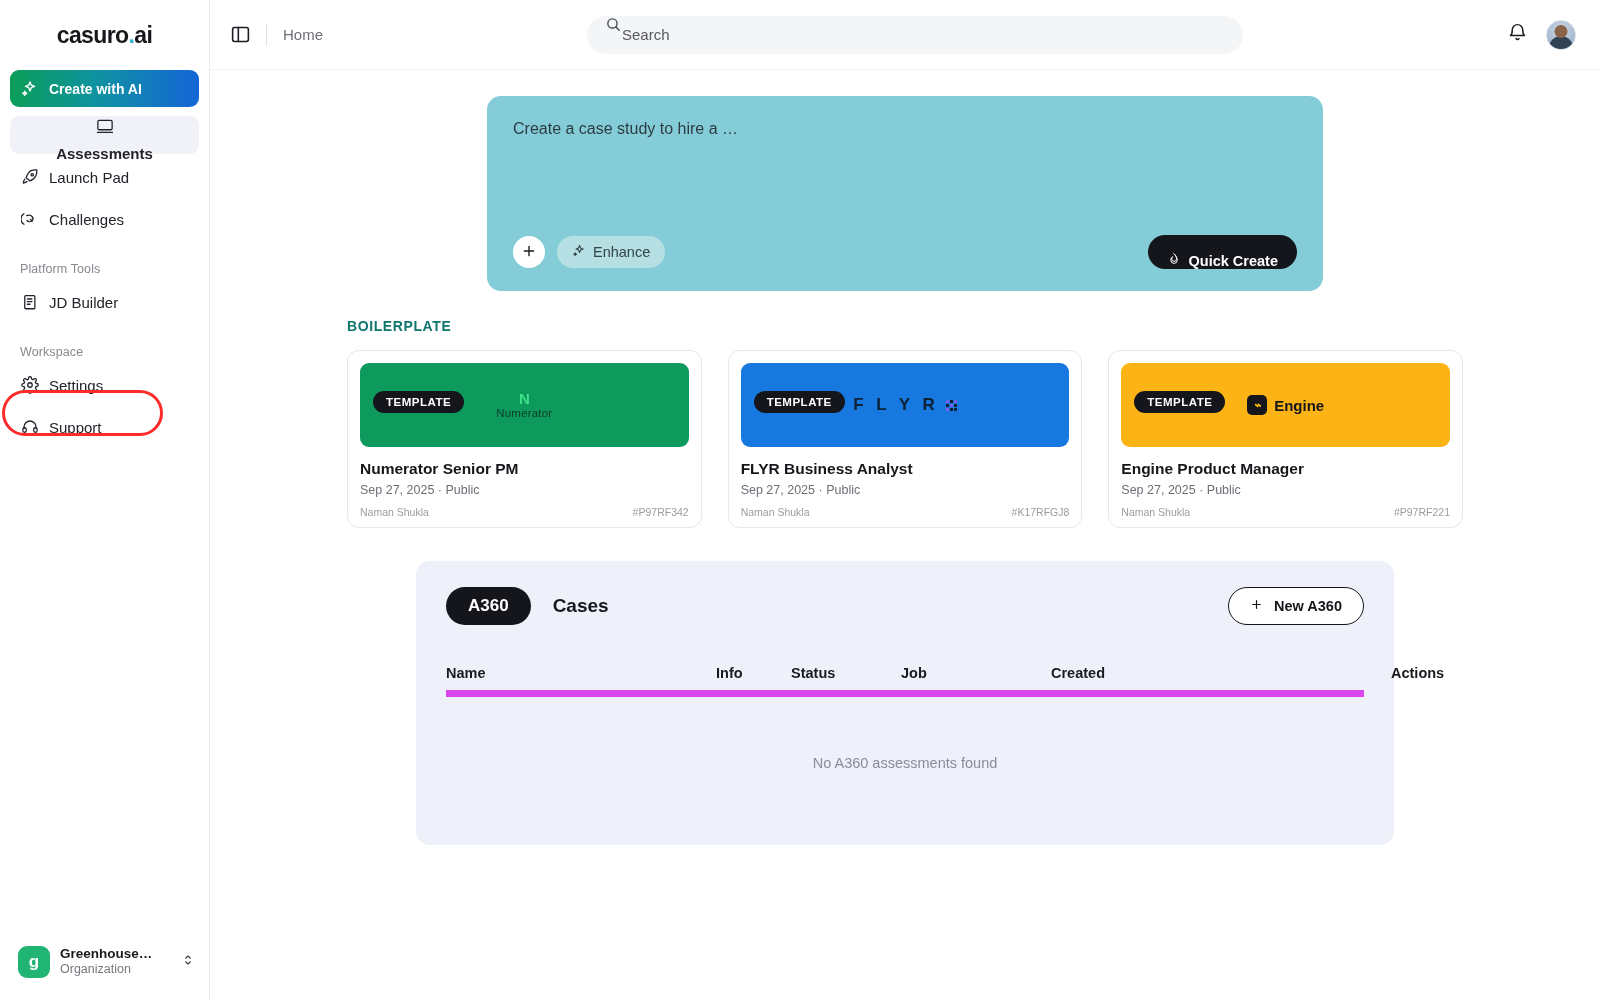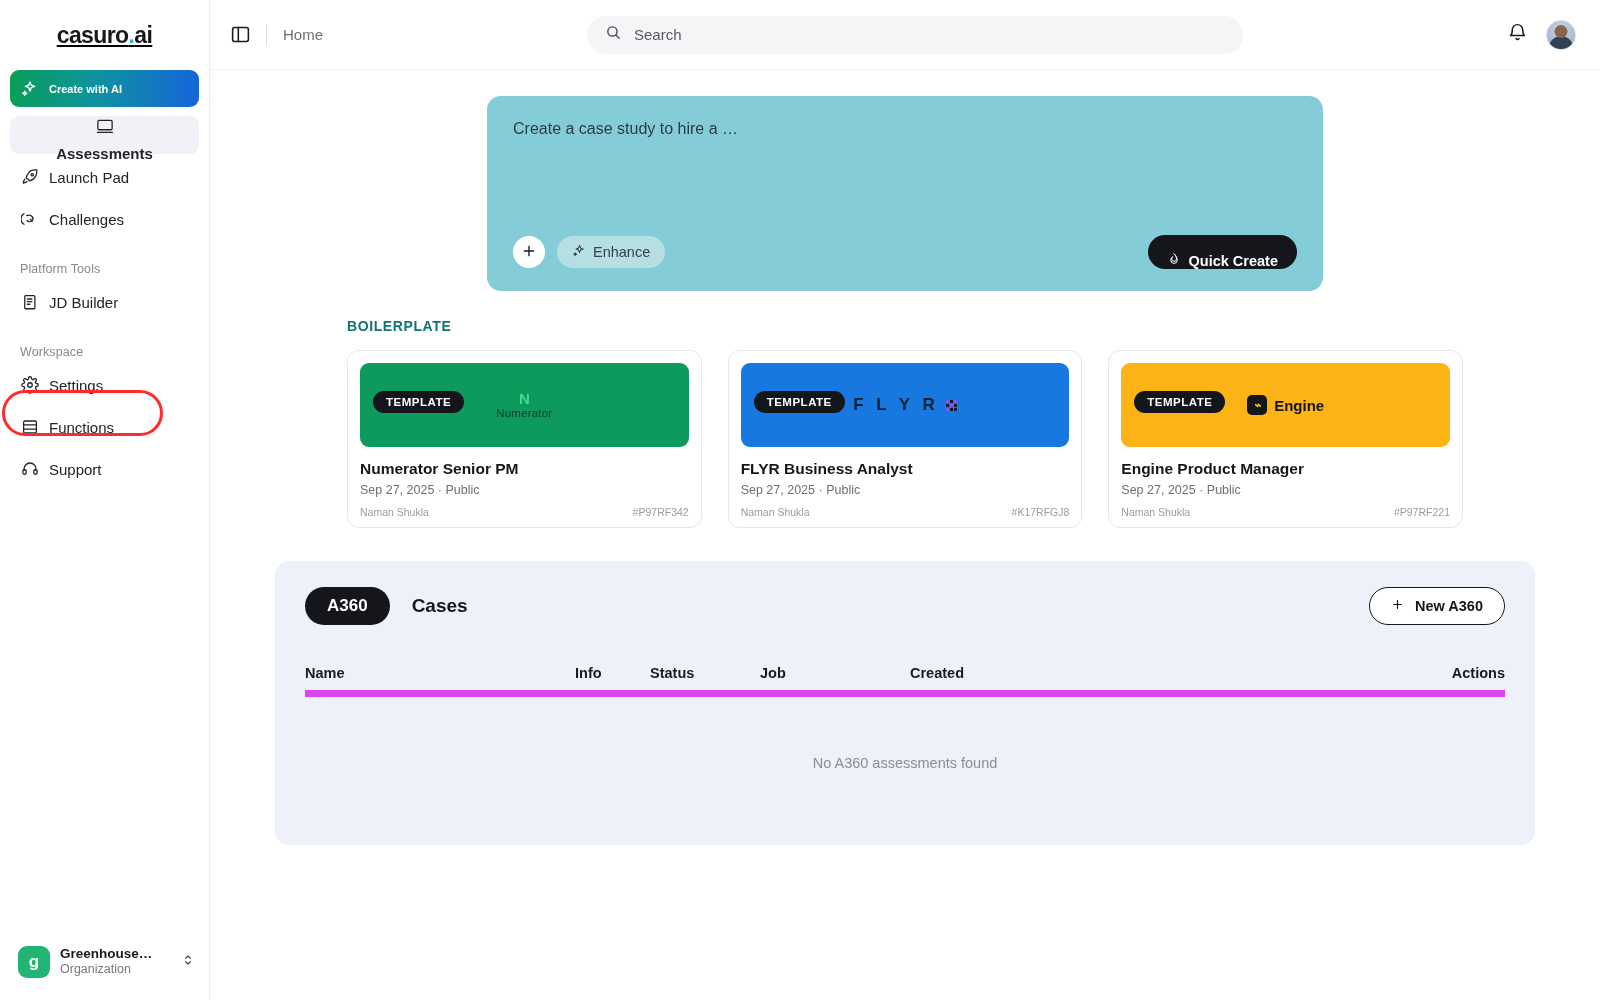--- a/index.html
+++ b/index.html
@@ -13,38 +13,38 @@
 
   
   .sidebar {
     width: 210px; height: 1000px; flex: 0 0 210px;
     background: #ffffff;
     border-right: 1px solid #ececf0;
     display: flex; flex-direction: column;
     position: relative;
   }
   .brand {
-    height: 70px; display: flex; align-items: center; justify-content: center; text-decoration: underline;
+    height: 70px; display: flex; align-items: center; justify-content: center;
   }
   .brand-text {
     font-size: 23px; font-weight: 700; letter-spacing: -0.6px; color: #17181c;
   }
   .brand-dot { color: #2bb4c9; }
 
   .nav { padding: 0 10px; }
   .nav-item {
     height: 38px; display: flex; align-items: center; gap: 10px;
     padding: 0 10px; border-radius: 9px; margin-bottom: 4px;
     font-size: 15px; color: #23242a; cursor: pointer;
   }
   .nav-item .ico { width: 19px; height: 19px; display:flex; align-items:center; justify-content:center; flex:0 0 19px; }
   .nav-item.primary {
     background: linear-gradient(90deg, #0a9d57 0%, #0f93a0 45%, #1565d8 100%);
     color: #ffffff; font-weight: 700; height: 37px; margin-bottom: 9px;
-    font-size: 11px;
+    font-size: 14px;
   }
   .nav-item.active { background: #f1f2f7; font-weight: 700; flex-direction: column; }
   .nav-label { white-space: nowrap; }
 
   .section-title {
     font-size: 12.5px; color: #87898f; padding: 0 20px;
     margin-top: 20px; margin-bottom: 7px; letter-spacing: 0.1px;
   }
 
   .sidebar-spacer { flex: 1 1 auto; }
@@ -78,21 +78,21 @@
   .topbar {
     height: 70px; flex: 0 0 70px; display: flex; align-items: center;
     padding: 0 24px 0 18px; gap: 0; border-bottom: 1px solid #f2f2f5;
   }
   .panel-toggle { width: 24px; height: 24px; display:flex; align-items:center; justify-content:center; cursor:pointer; }
   .topdiv { width: 1px; height: 22px; background: #e2e3e8; margin: 0 16px 0 14px; }
   .crumb { font-size: 15px; color: #6e7076; }
   .search-wrap { flex: 1 1 auto; display: flex; justify-content: center; }
   .search {
     width: 656px; height: 38px; background: #f4f5f7; border-radius: 19px;
-    display: flex; align-items: center; gap: 12px; padding: 0 18px;
+    display: flex; gap: 0; padding: 0 18px;
     border: none;
   }
   .search-input {
     border: none; background: transparent; outline: none;
     font-family: "Liberation Sans", sans-serif; font-size: 15px; color: #44464c;
     width: 100%;
   }
   .search-input::placeholder { color: #56585e; }
   .top-right { display: flex; align-items: center; gap: 18px; flex: 0 0 auto; }
   .bell { cursor: pointer; }
@@ -190,21 +190,21 @@
   .card-title { font-size: 15.5px; font-weight: 700; color: #16171b; margin-top: 13px; }
   .card-meta { font-size: 12.5px; color: #6d6f76; margin-top: 5px; }
   .card-foot {
     display: flex; justify-content: space-between; align-items: center;
     margin-top: 9px; padding-bottom: 9px;
     font-size: 10.5px; color: #9a9ca2;
   }
 
   
   .cases {
-    width: 1260px; margin: 33px auto 16px auto;
+    width: 978px; margin: 33px auto 16px auto;
     background: #eef1fa; border-radius: 14px; padding: 26px 30px 34px 30px;
   }
   .cases-head { display: flex; align-items: center; gap: 22px; }
   .a360-pill {
     background: #14161b; color: #fff; font-size: 17px; font-weight: 700;
     padding: 9px 22px; border-radius: 19px;
   }
   .cases-title { font-size: 19px; font-weight: 700; color: #16171b; }
   .new-a360 {
     margin-left: auto; height: 38px; border-radius: 19px; background: #fff;
@@ -297,29 +297,20 @@
     <div class="section-title">Workspace</div>
     <nav class="nav">
       <div class="nav-item">
         <span class="ico">
           <svg width="18" height="18" viewBox="0 0 24 24" fill="none" stroke="#22232a" stroke-width="1.7" stroke-linecap="round" stroke-linejoin="round">
               <circle cx="12" cy="12" r="3"></circle>
               <path d="M19.4 15a1.6 1.6 0 0 0 .3 1.8l.1.1a2 2 0 1 1-2.8 2.8l-.1-.1a1.6 1.6 0 0 0-1.8-.3 1.6 1.6 0 0 0-1 1.5V21a2 2 0 1 1-4 0v-.1a1.6 1.6 0 0 0-1-1.5 1.6 1.6 0 0 0-1.8.3l-.1.1a2 2 0 1 1-2.8-2.8l.1-.1a1.6 1.6 0 0 0 .3-1.8 1.6 1.6 0 0 0-1.5-1H3a2 2 0 1 1 0-4h.1a1.6 1.6 0 0 0 1.5-1 1.6 1.6 0 0 0-.3-1.8l-.1-.1a2 2 0 1 1 2.8-2.8l.1.1a1.6 1.6 0 0 0 1.8.3h.1a1.6 1.6 0 0 0 1-1.5V3a2 2 0 1 1 4 0v.1a1.6 1.6 0 0 0 1 1.5 1.6 1.6 0 0 0 1.8-.3l.1-.1a2 2 0 1 1 2.8 2.8l-.1.1a1.6 1.6 0 0 0-.3 1.8v.1a1.6 1.6 0 0 0 1.5 1H21a2 2 0 1 1 0 4h-.1a1.6 1.6 0 0 0-1.5 1z"></path>
             </svg>
         </span>
         <span class="nav-label">Settings</span>
-      </div>
-      <div class="nav-item">
-        <span class="ico">
-          <svg width="18" height="18" viewBox="0 0 24 24" fill="none" stroke="#22232a" stroke-width="1.7" stroke-linecap="round" stroke-linejoin="round">
-              <rect x="3.5" y="4" width="17" height="16" rx="1.6"></rect>
-              <path d="M3.5 9.3h17M3.5 14.7h17"></path>
-            </svg>
-        </span>
-        <span class="nav-label">Functions</span>
       </div>
       <div class="nav-item">
         <span class="ico">
           <svg width="18" height="18" viewBox="0 0 24 24" fill="none" stroke="#22232a" stroke-width="1.7" stroke-linecap="round" stroke-linejoin="round">
               <path d="M4 14v-2a8 8 0 0 1 16 0v2"></path>
               <rect x="2.5" y="13" width="4.5" height="6" rx="2"></rect>
               <rect x="17" y="13" width="4.5" height="6" rx="2"></rect>
             </svg>
         </span>
         <span class="nav-label">Support</span>

